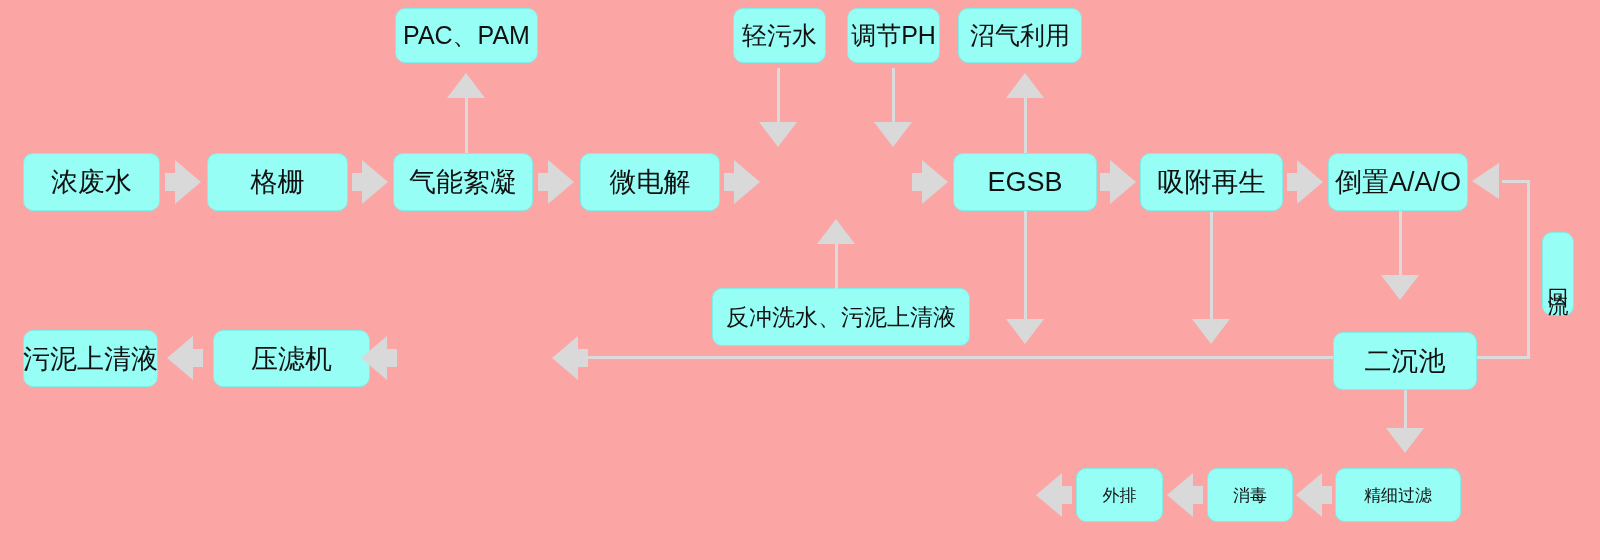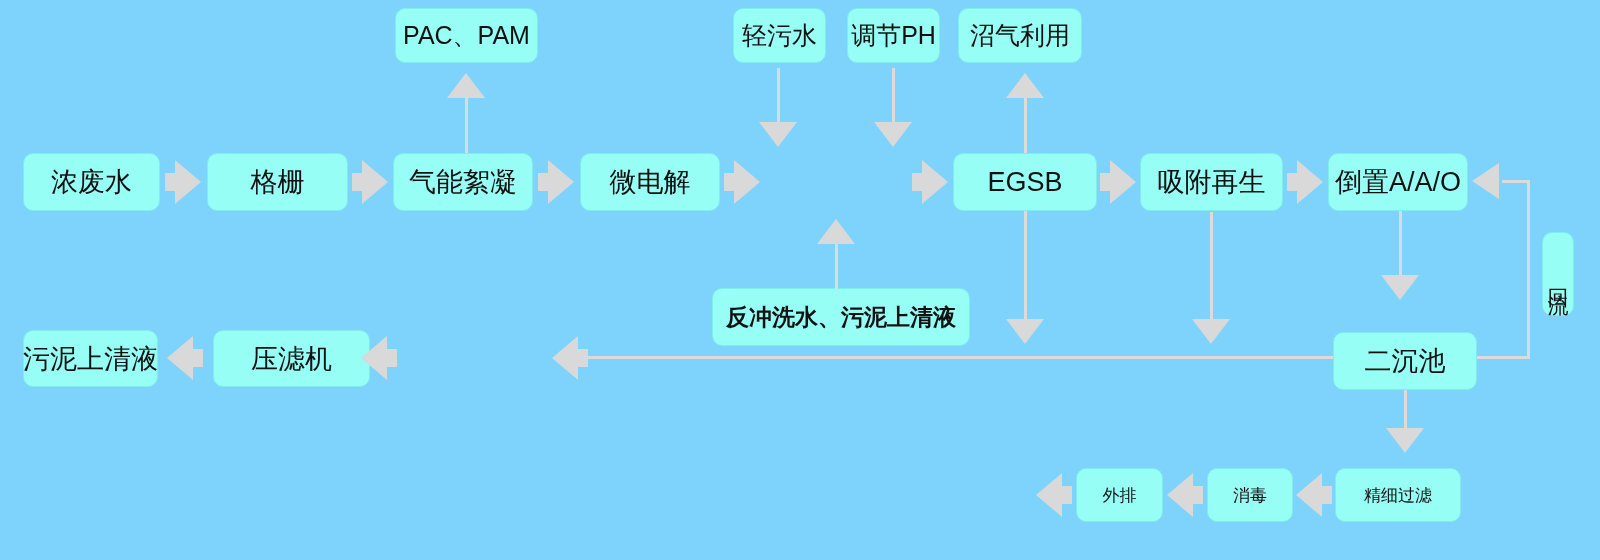--- a/index.html
+++ b/index.html
@@ -1,22 +1,22 @@
 <!DOCTYPE html>
 <html><head>
 <meta charset="utf-8">
 <style>
   html,body{margin:0;padding:0;background:#ffffff;}
-  .canvas{position:relative;width:1600px;height:560px;background:#7dd3fc;overflow:hidden;
+  .canvas{position:relative;width:1600px;height:560px;background:#fca5a5;overflow:hidden;
           font-family:"Liberation Sans","DejaVu Sans",sans-serif;color:#111;}
   .box{position:absolute;background:#97fef6;border:1px solid #7deee8;border-radius:10px;
        display:flex;align-items:center;justify-content:center;box-sizing:border-box;
        font-size:27px;color:#111;white-space:nowrap;}
   .box.small{font-size:25px;}
-  .box.mid{font-size:23px;font-weight:bold;}
+  .box.mid{font-size:23px;}
   .box.row3{font-size:17px;}
   .vbox{writing-mode:vertical-rl;text-orientation:upright;font-size:21px;letter-spacing:5px;
         padding-top:6px;}
   .seg{position:absolute;background:#dbdbdb;}
   .head{position:absolute;width:0;height:0;}
   .head.up{border-left:19px solid transparent;border-right:19px solid transparent;border-bottom:25px solid #d9d9d9;}
   .head.down{border-left:19px solid transparent;border-right:19px solid transparent;border-top:25px solid #d9d9d9;}
   .head.left{border-top:18px solid transparent;border-bottom:18px solid transparent;border-right:27px solid #d9d9d9;}
   .arr{position:absolute;width:36px;height:52px;}
   .arr svg{display:block;}

